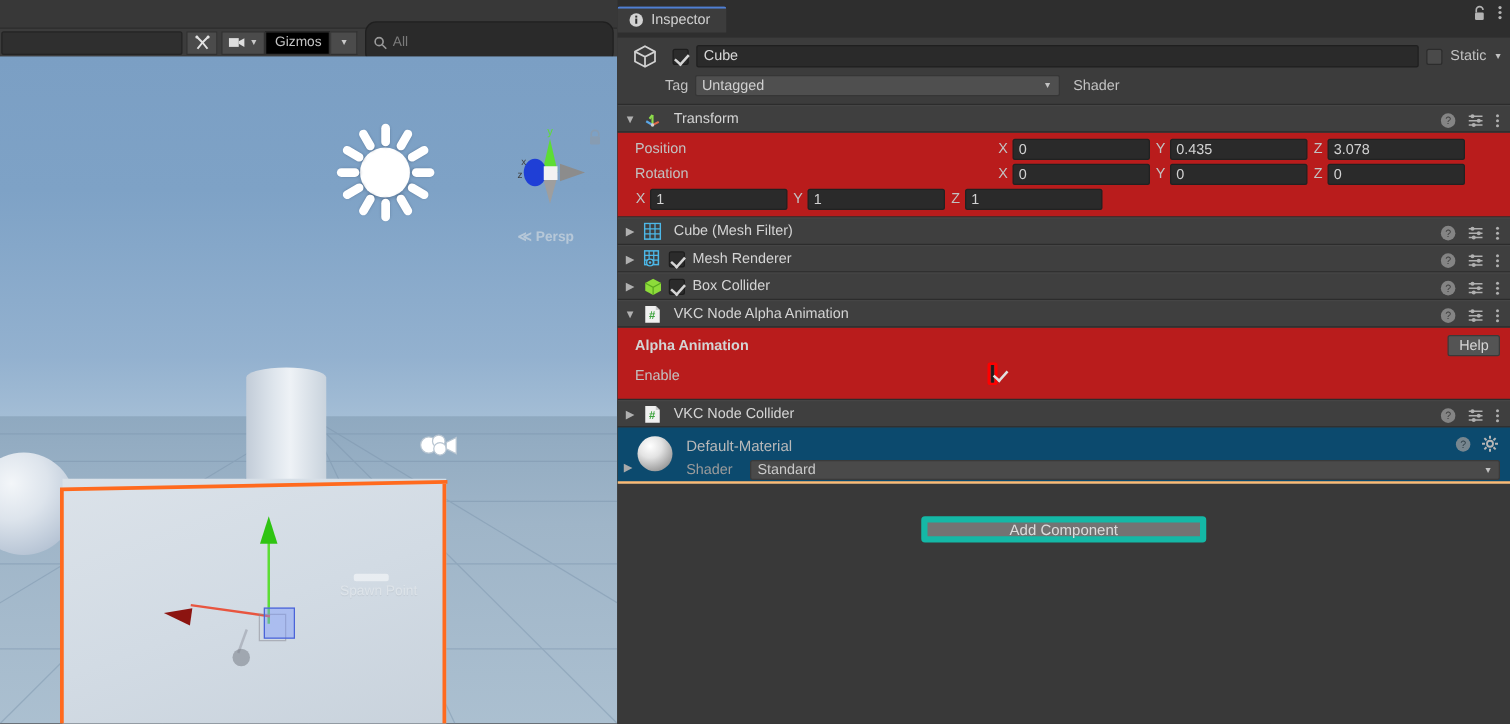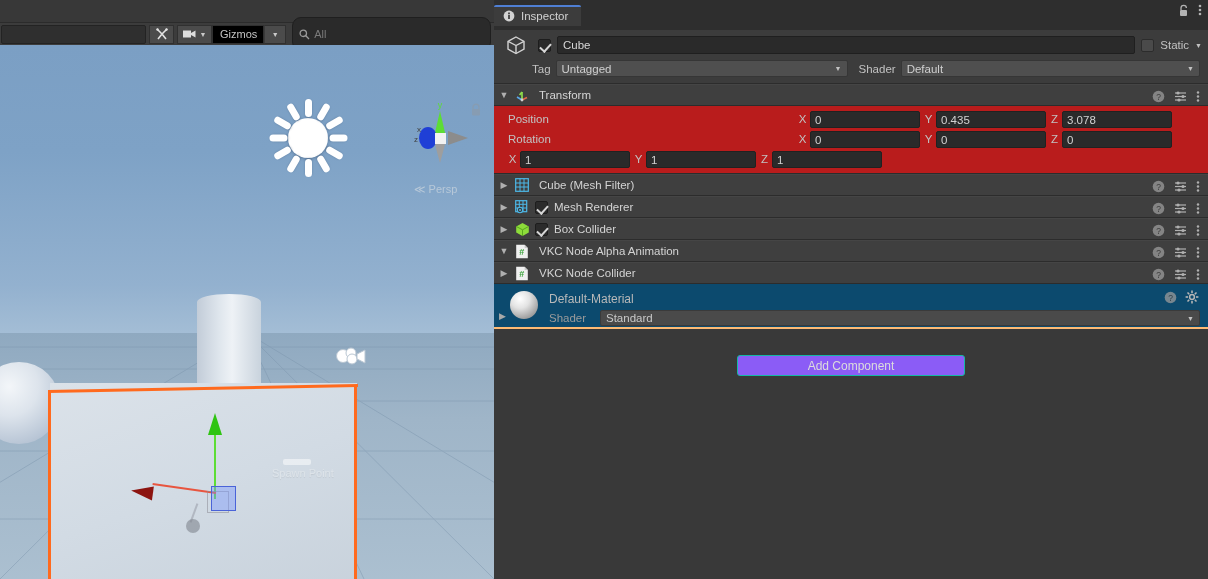--- a/index.html
+++ b/index.html
@@ -139,21 +139,21 @@
   }
   #gizmo-center-line {
     position: absolute; left: 193px; top: 458px; width: 2px; height: 20px;
     background: rgba(160,165,175,.65); transform: rotate(20deg);
   }
 
   
   #axis-gizmo { position: absolute; left: 400px; top: 52px; width: 80px; height: 80px; }
   #persp-label {
     position: absolute; left: 414px; top: 138px; color: #c9d4de;
-    font-size: 11px; opacity: .75;
+    font-size: 11px; opacity: .75; font-weight: bold;
   }
   #lock-icon { position: absolute; left: 470px; top: 58px; opacity: .6; }
 
   
   #inspector {
     position: absolute; left: 494px; top: 0; width: 714px; height: 579px;
     background: #383838; color: #c4c4c4; font-size: 11.5px;
   }
   #inspector-tabbar {
     position: relative; height: 30px; background: #2e2e2e;
@@ -269,21 +269,21 @@
   #shader-dropdown {
     position: absolute; left: 106px; top: 26px; right: 8px; height: 16px;
     background: #4a4a4a; border: 1px solid #3a3a3a; border-radius: 2px;
     color: #c9c9c9; font-size: 11.5px; padding: 0 5px; line-height: 15px;
     display: flex; align-items: center; justify-content: space-between;
   }
   #mat-icons { position: absolute; right: 9px; top: 6px; display: flex; gap: 8px; align-items: center; }
 
   #add-component-wrap { padding-top: 26px; display: flex; justify-content: center; }
   #add-component-btn {
-    width: 228px; height: 21px; background: #8b5cf6; border: 1px solid #14b8a6;
+    width: 228px; height: 21px; background: #737373; border: 5px solid #14b8a6;
     border-radius: 3px; color: #dcdcdc; font-size: 12px;
     display: flex; align-items: center; justify-content: center;
   }
   .icon-q { opacity: .75; }
 </style>
 </head>
 <body>
 
 <div id="root">
 
@@ -464,24 +464,20 @@
           <span class="hdr-label">Static</span>
           <span class="mini-caret">▼</span>
         </div>
         <div id="go-row2">
           <span class="hdr-label">Tag</span>
           <div class="dropdown" style="width:292px">
             <span>Untagged</span>
             <span class="mini-caret">▼</span>
           </div>
           <span class="hdr-label" style="margin-left:6px">Shader</span>
-          <div class="dropdown" style="flex:1;margin-right:2px">
-            <span>Default</span>
-            <span class="mini-caret">▼</span>
-          </div>
         </div>
       </div>
 
       <div class="comp-header">
         <span class="foldout">▼</span>
         <span class="comp-icon">
           <svg width="16" height="16" viewBox="0 0 16 16">
             <path d="M8 13 L8 5" stroke="#8ddc4b" stroke-width="1.7"></path>
             <path d="M8 5 L5.6 8" stroke="#8ddc4b" stroke-width="1.7"></path>
             <path d="M8 13 L3 10" stroke="#5aa7e8" stroke-width="1.7"></path>
@@ -689,20 +685,32 @@
             <circle cx="4" cy="3" r="1.6" fill="#b0b0b0"></circle>
               <circle cx="9" cy="6.5" r="1.6" fill="#b0b0b0"></circle>
               <circle cx="5" cy="10" r="1.6" fill="#b0b0b0"></circle>
           </svg>
           <svg width="4" height="13" viewBox="0 0 4 13">
             <circle cx="2" cy="2.5" r="1.2" fill="#b0b0b0"></circle>
               <circle cx="2" cy="6.5" r="1.2" fill="#b0b0b0"></circle>
               <circle cx="2" cy="10.5" r="1.2" fill="#b0b0b0"></circle>
           </svg>
         </span>
+      </div>
+      <div class="comp-body" style="padding:4px 0 6px 0">
+        <div class="prop-row" style="position:relative;height:22px">
+          <span class="alpha-sec-title">Alpha Animation</span>
+          <span id="help-btn" style="position:absolute;right:8px;top:2px">Help</span>
+        </div>
+        <div class="prop-row" style="position:relative;height:25px">
+          <span class="prop-label">Enable</span>
+          <span id="enable-check-wrap">
+            <span class="enable-check"></span>
+          </span>
+        </div>
       </div>
 
       <div class="comp-header">
         <span class="foldout">▶</span>
         <span class="comp-icon">
           <svg width="14" height="15" viewBox="0 0 14 15">
             <path d="M1.2 0.8 H9.6 L12.8 4 V14.2 H1.2 Z" fill="#f0f0f0"></path>
             <path d="M9.6 0.8 V4 H12.8" fill="#c9c9c9"></path>
             <text x="6.8" y="11" font-size="9" text-anchor="middle" fill="#3aa33a" font-family="Liberation Sans, sans-serif" font-weight="bold">#</text>
           </svg>

